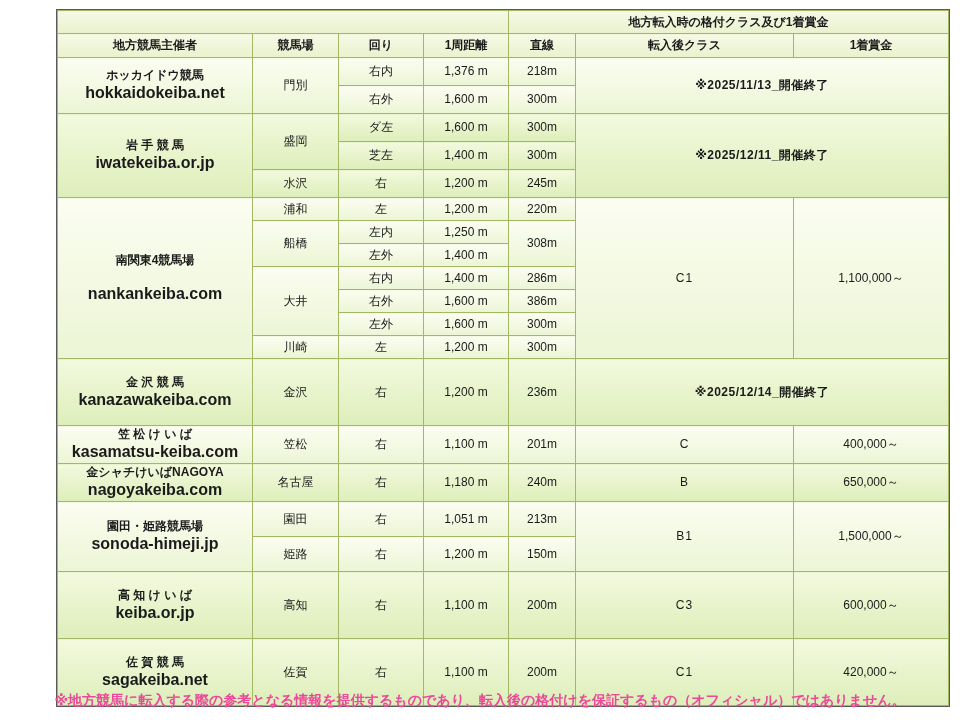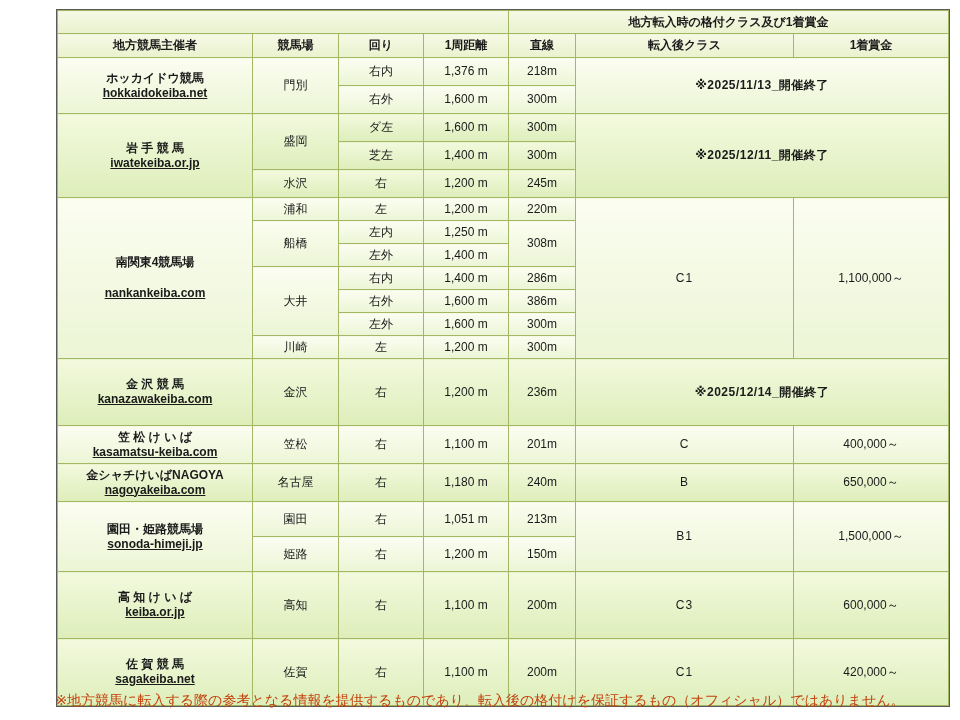--- a/index.html
+++ b/index.html
@@ -24,28 +24,28 @@
   tr.h23{height:23px} tr.h24{height:24px} tr.h28{height:28px}
   tr.h35{height:35px} tr.h51{height:38px} tr.h52{height:67px}
   
   td.ba{background:linear-gradient(#fbfdf1,#ecf5d5);}  
   td.bb{background:linear-gradient(#f3f9de,#ddeeba);}  
   td.hd{
     background:linear-gradient(#f6f9e6,#e9f2cd);
     font-weight:bold;font-size:13px;
   }
   .org-name{font-weight:bold;font-size:12px;}
-  .org-site{font-weight:bold;font-size:12px;text-decoration:underline;}
+  .org-site{font-weight:bold;font-size:16px;}
   td.org-nankan .org-site{margin-top:16px;}
   td.cls{font-size:16px;letter-spacing:1px;margin-top:6px;}
   td.prize{font-size:13px;}
   td.status{font-size:16px;font-weight:bold;letter-spacing:0.5px;}
   .note{
     position:absolute;left:0;top:692px;width:960px;
-    text-align:center;color:#c2410c;font-weight:normal;font-size:14px;
+    text-align:center;color:#ec4899;font-weight:bold;font-size:14px;
   }
 </style>
 </head>
 <body>
 
 <div class="sheet">
   <table class="grid">
     <colgroup>
       <col style="width:195px">
         <col style="width:86px">

